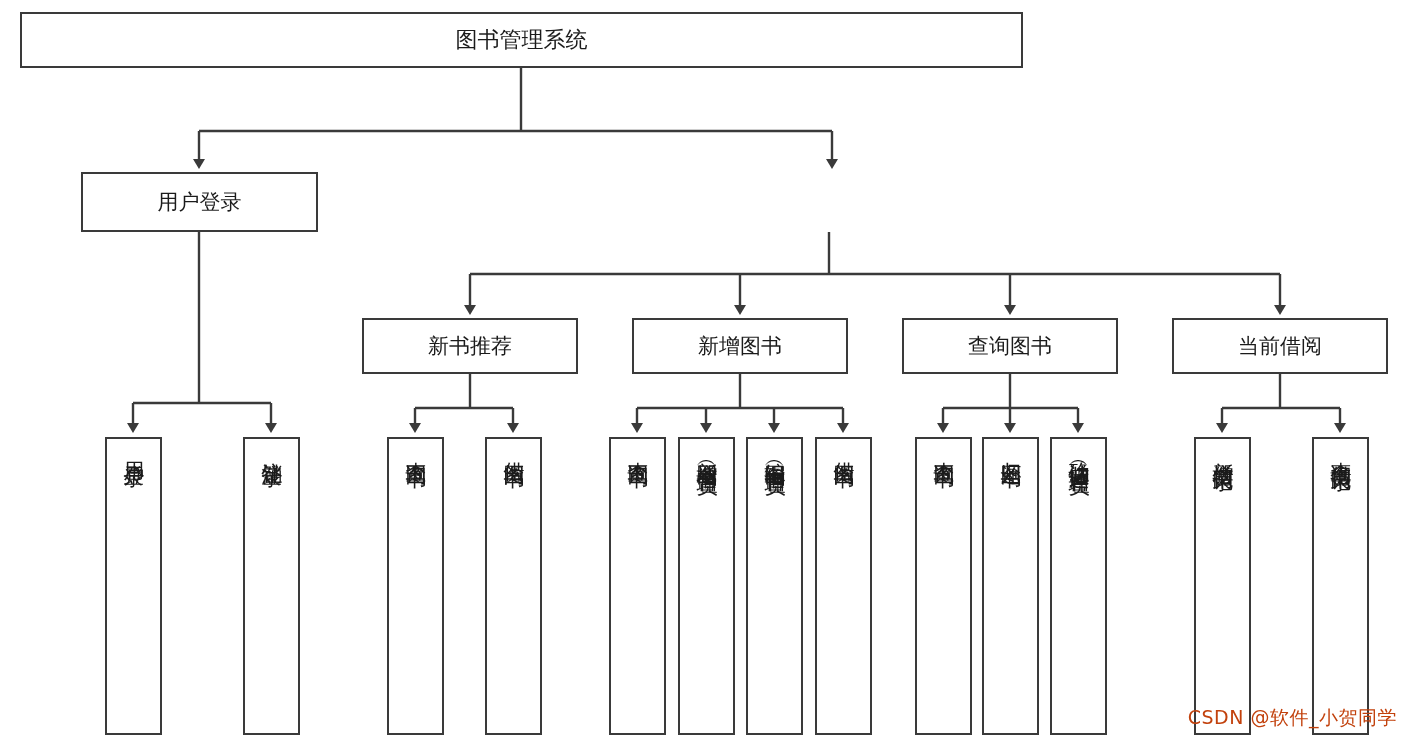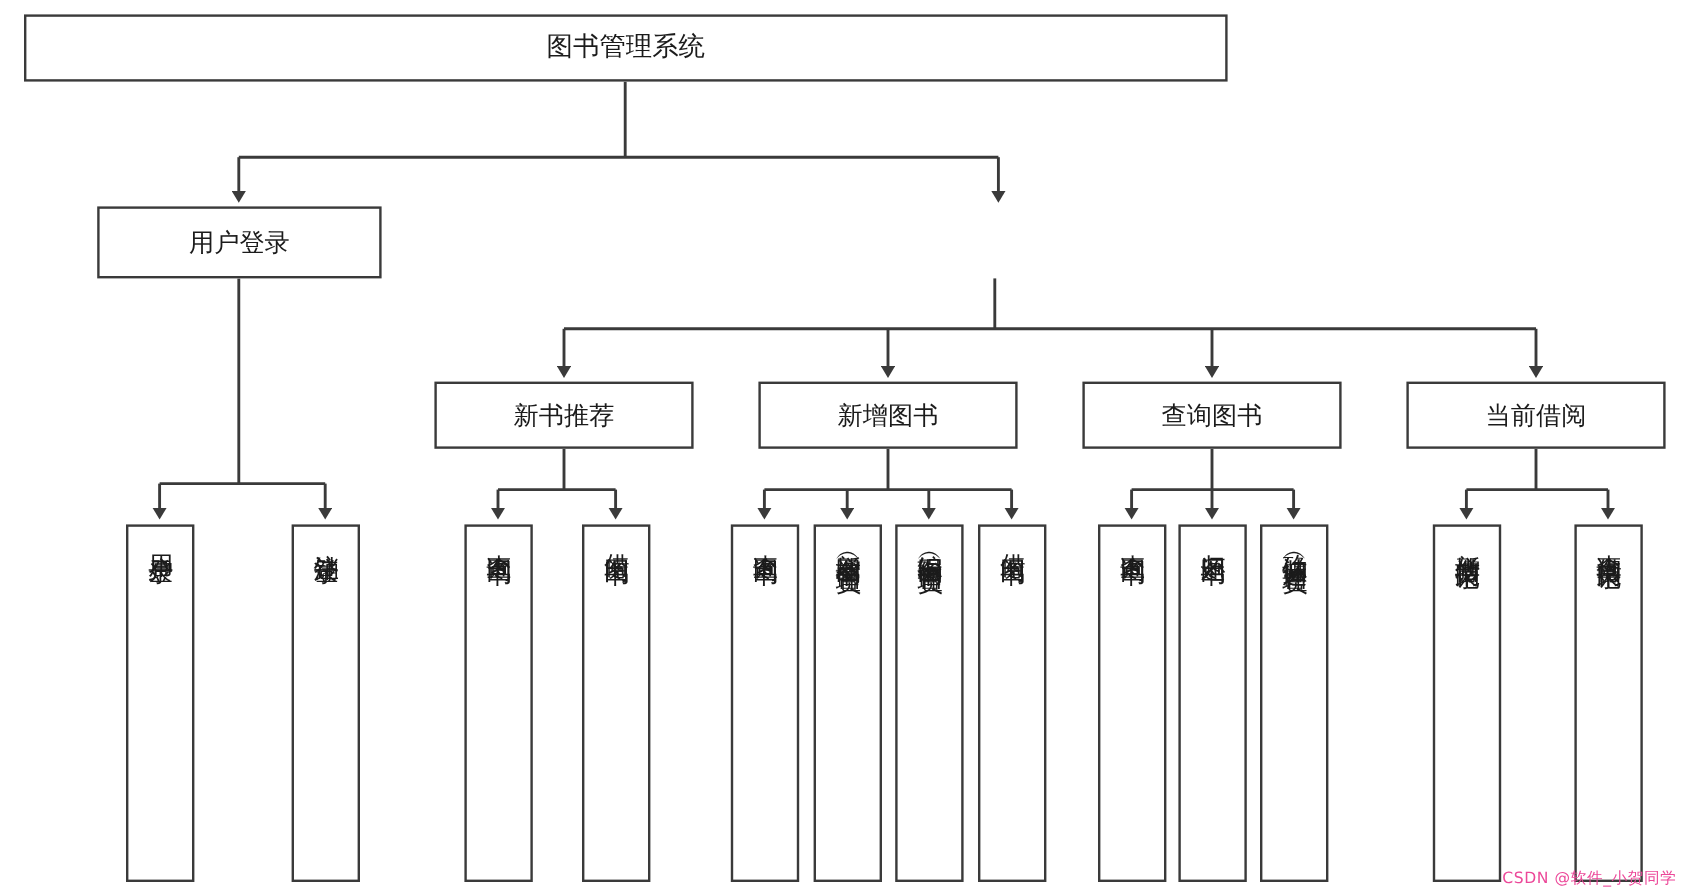--- a/index.html
+++ b/index.html
@@ -53,23 +53,23 @@
     font-size: 21px;
     letter-spacing: 2px;
     line-height: 1;
   }
   .node.root .label {
     font-size: 22px;
   }
   #watermark {
     position: absolute;
     right: 8px;
-    bottom: 6px;
-    font-size: 13px;
-    color: #ec4899;
+    bottom: 16px;
+    font-size: 19px;
+    color: #c2410c;
     letter-spacing: 0.5px;
     white-space: nowrap;
   }
 </style>
 </head>
 <body>
 
 <div id="stage">
 
   <svg id="edges" viewBox="0 0 1405 747" xmlns="http://www.w3.org/2000/svg">

